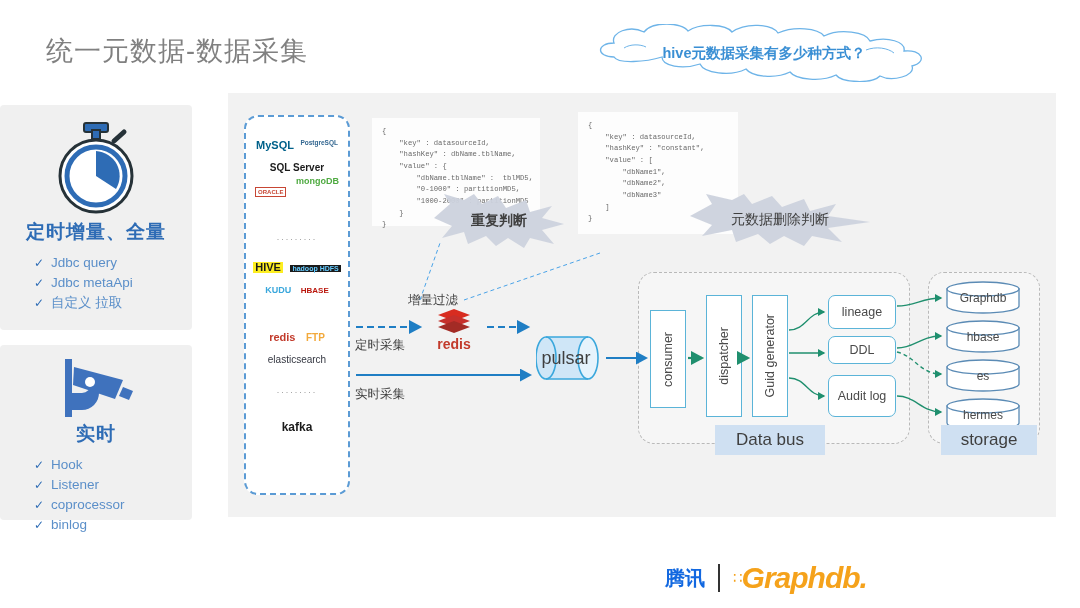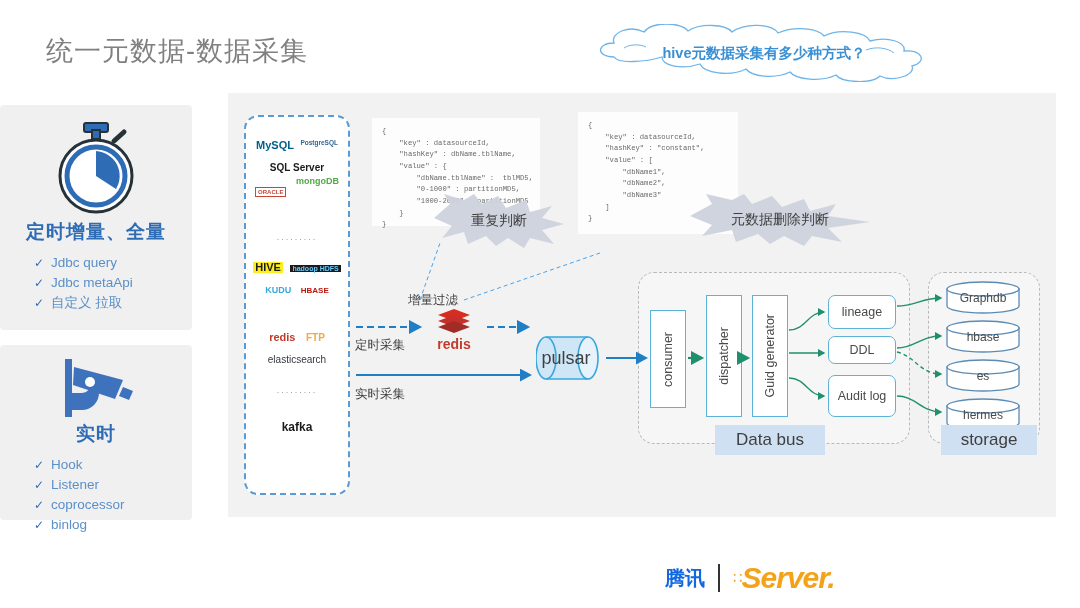--- a/index.html
+++ b/index.html
@@ -74,21 +74,21 @@
   #code-left  { left:372px; top:118px; width:168px; height:108px; }
   #code-right { left:578px; top:112px; width:160px; height:122px; }
 
   
   .starburst { position:absolute; }
   .starburst span {
     position:absolute; left:0; top:0; width:100%; height:100%;
     display:flex; align-items:center; justify-content:center;
     font-size:14px; color:#3f3f3f; white-space:nowrap;
   }
-  #burst-dup { left:434px; top:194px; width:130px; height:54px; }
+  #burst-dup { left:434px; top:194px; width:130px; height:54px;font-weight:bold; }
   #burst-del { left:690px; top:194px; width:180px; height:52px; }
 
   
   .flow-label { position:absolute; font-size:12.5px; color:#3f3f3f; white-space:nowrap; }
   #label-incfilter { left:408px; top:292px; }
   #label-sched     { left:355px; top:337px; }
   #label-realtime  { left:355px; top:386px; }
 
   #redis-mark { position:absolute; left:430px; top:309px; width:48px; text-align:center; }
   #redis-name { font-size:14px; color:#c23a2b; font-weight:bold; margin-top:1px; }
@@ -411,14 +411,14 @@
   <path d="M897 306 C915 306 922 298 941 298" fill="none" stroke="#1f8f6e" stroke-width="1.3" marker-end="url(#greenarrow)"></path>
   <path d="M897 348 C915 348 920 336 941 336" fill="none" stroke="#1f8f6e" stroke-width="1.3" marker-end="url(#greenarrow)"></path>
   <path d="M897 352 C915 356 920 374 941 374" fill="none" stroke="#1f8f6e" stroke-width="1.3" stroke-dasharray="4,3" marker-end="url(#greenarrow)"></path>
   <path d="M897 396 C915 396 922 412 941 412" fill="none" stroke="#1f8f6e" stroke-width="1.3" marker-end="url(#greenarrow)"></path>
 </svg>
 
 <div id="footer">
   <span id="tencent-cn">腾讯</span>
   <span id="footer-divider"></span>
   <span id="datafun-dots">∷</span>
-  <span id="datafun-logo">Server.</span>
+  <span id="datafun-logo">Graphdb.</span>
 </div>
 
 </body></html>

